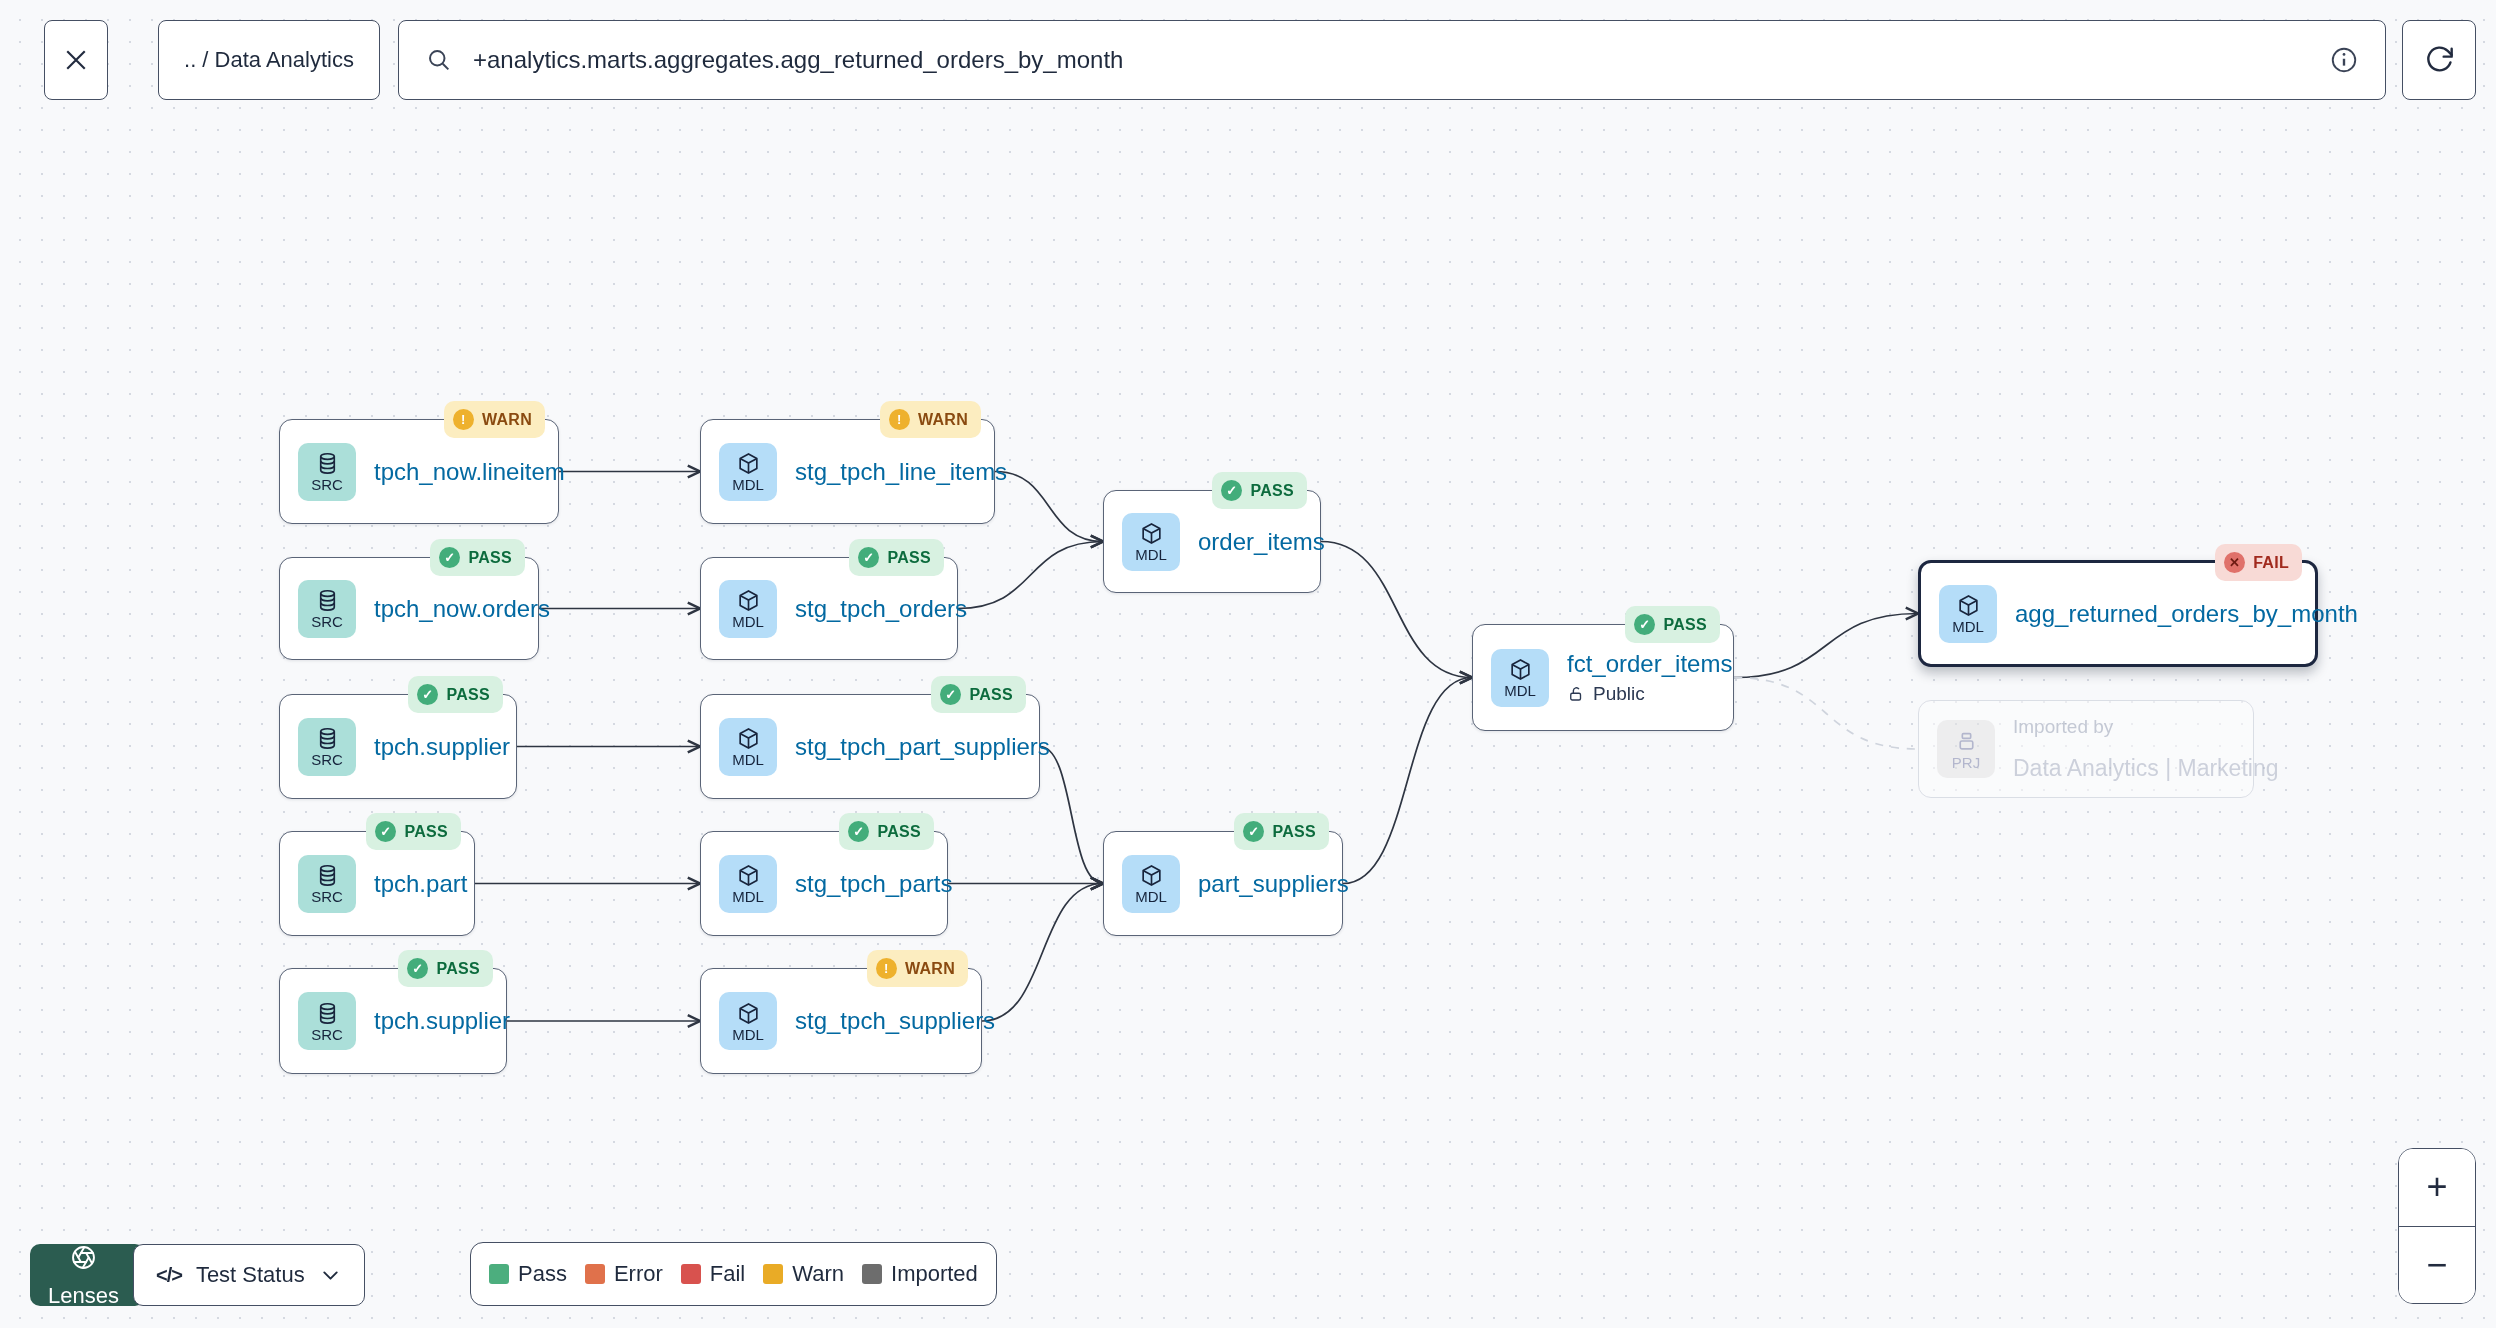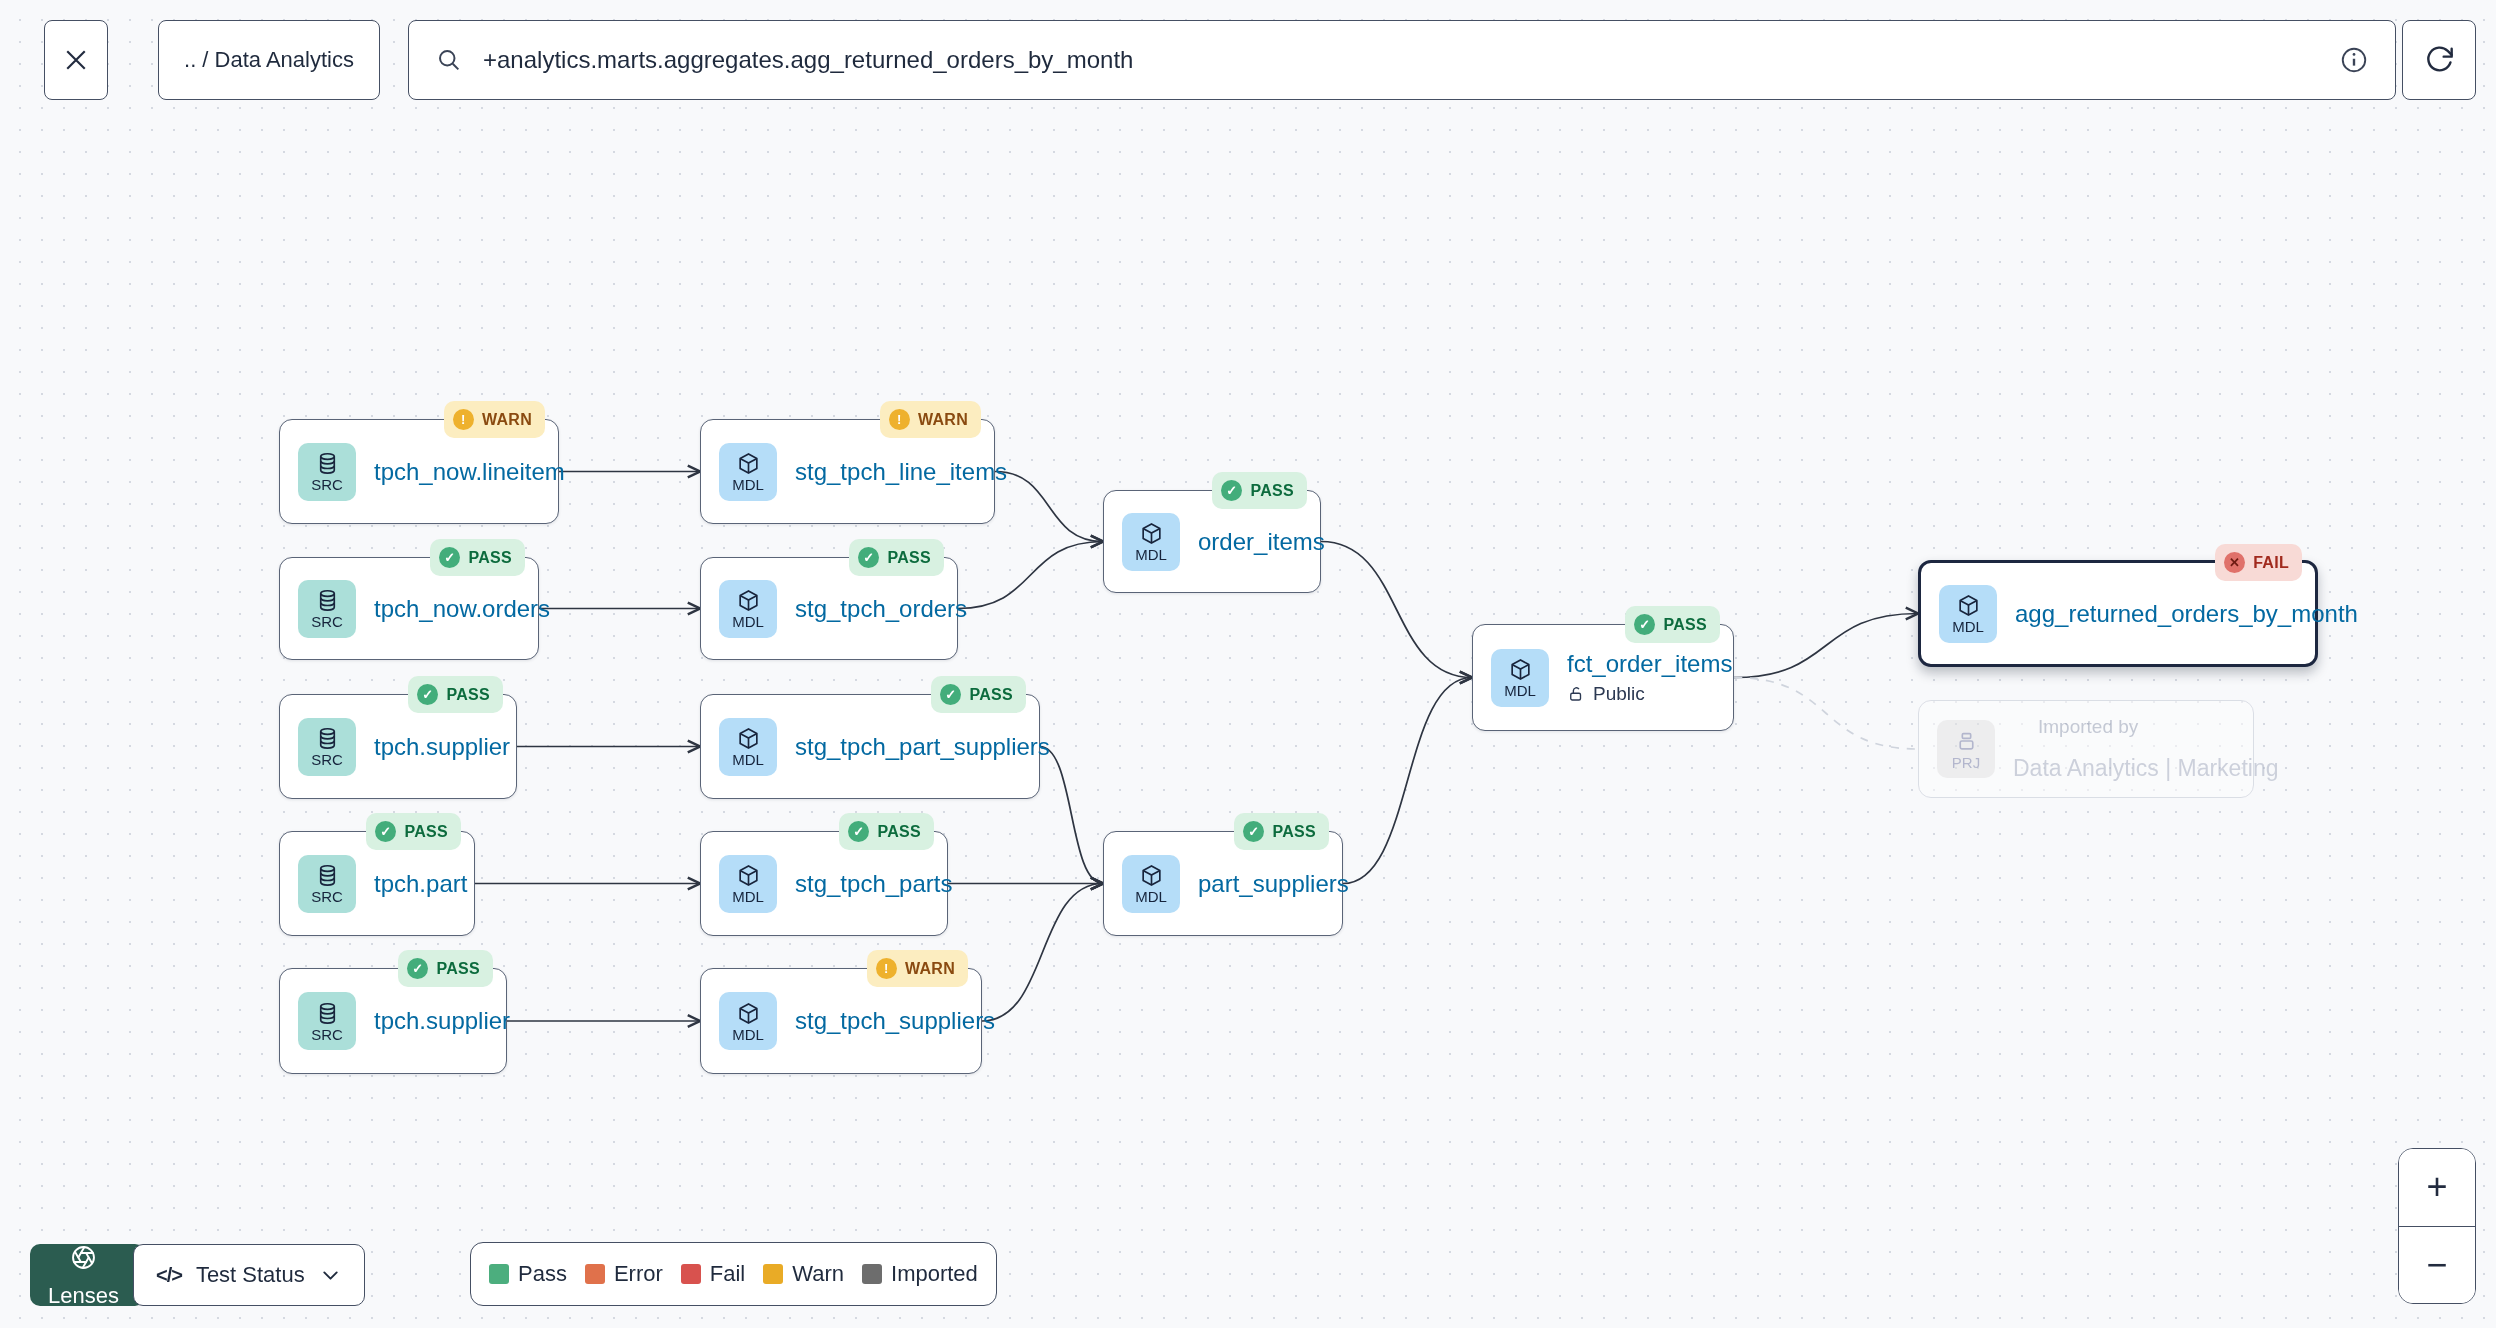--- a/index.html
+++ b/index.html
@@ -7,21 +7,21 @@
   body{font-family:"Liberation Sans",sans-serif;}
   #app{position:relative;width:2496px;height:1328px;background:#f8f9fb;overflow:hidden;
        background-image:radial-gradient(circle,#d5d9e1 1.3px,transparent 1.5px);
        background-size:22px 22px;background-position:9px 9px;}
   
   .tbtn{position:absolute;top:20px;height:80px;background:#ffffff;border:1.7px solid #454f63;
         border-radius:8px;display:flex;align-items:center;justify-content:center;
         box-sizing:border-box;color:#1f2a3d;}
   #close-btn{left:44px;width:64px;}
   #breadcrumb-btn{left:158px;width:222px;font-size:22px;}
-  #search-bar{left:408px;width:1988px;justify-content:flex-start;padding:0 26px;gap:18px;}
+  #search-bar{left:398px;width:1988px;justify-content:flex-start;padding:0 26px;gap:18px;}
   #search-input{flex:1;border:none;outline:none;background:transparent;font-size:24px;
         color:#1f2a3d;font-family:"Liberation Sans",sans-serif;}
   #refresh-btn{left:2402px;width:74px;}
   .iconwrap{display:flex;align-items:center;justify-content:center;}
   
   #edge-layer{position:absolute;left:0;top:0;z-index:1;pointer-events:none;}
   .edge{fill:none;stroke:#2e3542;stroke-width:1.7px;}
   .edge.dashed{stroke:#cfd4dd;stroke-dasharray:8 8;}
   #node-layer{position:absolute;left:0;top:0;width:100%;height:100%;z-index:2;}
   .node{position:absolute;background:#ffffff;border:1.7px solid #5a6477;border-radius:13px;
@@ -29,21 +29,21 @@
         box-shadow:0 1px 3px rgba(23,32,50,.10);}
   .node.selected{border:3.4px solid #1d2740;box-shadow:0 6px 12px rgba(23,32,50,.28);}
   .node.faded{opacity:.55;border-color:#c3c8d4;box-shadow:none;background:#fdfdfe;}
   .node-icon{width:58px;height:58px;border-radius:10px;display:flex;flex-direction:column;
         align-items:center;justify-content:center;flex:none;}
   .node-icon .tlabel{font-size:15px;color:#16243c;line-height:1;margin-top:1px;}
   .node.prj .node-icon .tlabel{color:#7b81a8;}
   .node-text{display:flex;flex-direction:column;justify-content:center;min-width:0;}
   .node-title{font-size:24px;color:#0369a1;white-space:nowrap;}
   .node-sub{font-size:19px;color:#2c3952;display:flex;align-items:center;gap:8px;margin-top:5px;white-space:nowrap;}
-  .node.prj .node-title{font-size:19px;color:#9aa2b6;margin-left:25px;}
+  .node.prj .node-title{font-size:19px;color:#9aa2b6;}
   .node.prj .node-sub{font-size:23px;color:#a9b0c2;margin-top:17px;}
   .badge{position:absolute;top:-19px;right:13px;height:37px;border-radius:10px;display:flex;
         align-items:center;gap:8px;padding:0 13px 0 9px;font-size:16px;font-weight:700;
         letter-spacing:.3px;line-height:1;}
   .badge .dot{width:21px;height:21px;border-radius:50%;display:flex;align-items:center;
         justify-content:center;font-size:13px;font-weight:700;flex:none;}
   
   #footer-controls{position:absolute;left:30px;top:1244px;height:62px;display:flex;z-index:3;}
   #lenses-btn{background:#2b5c50;color:#fff;border-radius:10px;display:flex;align-items:center;
         gap:12px;padding:0 26px 0 18px;font-size:22px;height:62px;box-sizing:border-box;flex-direction:column;}

